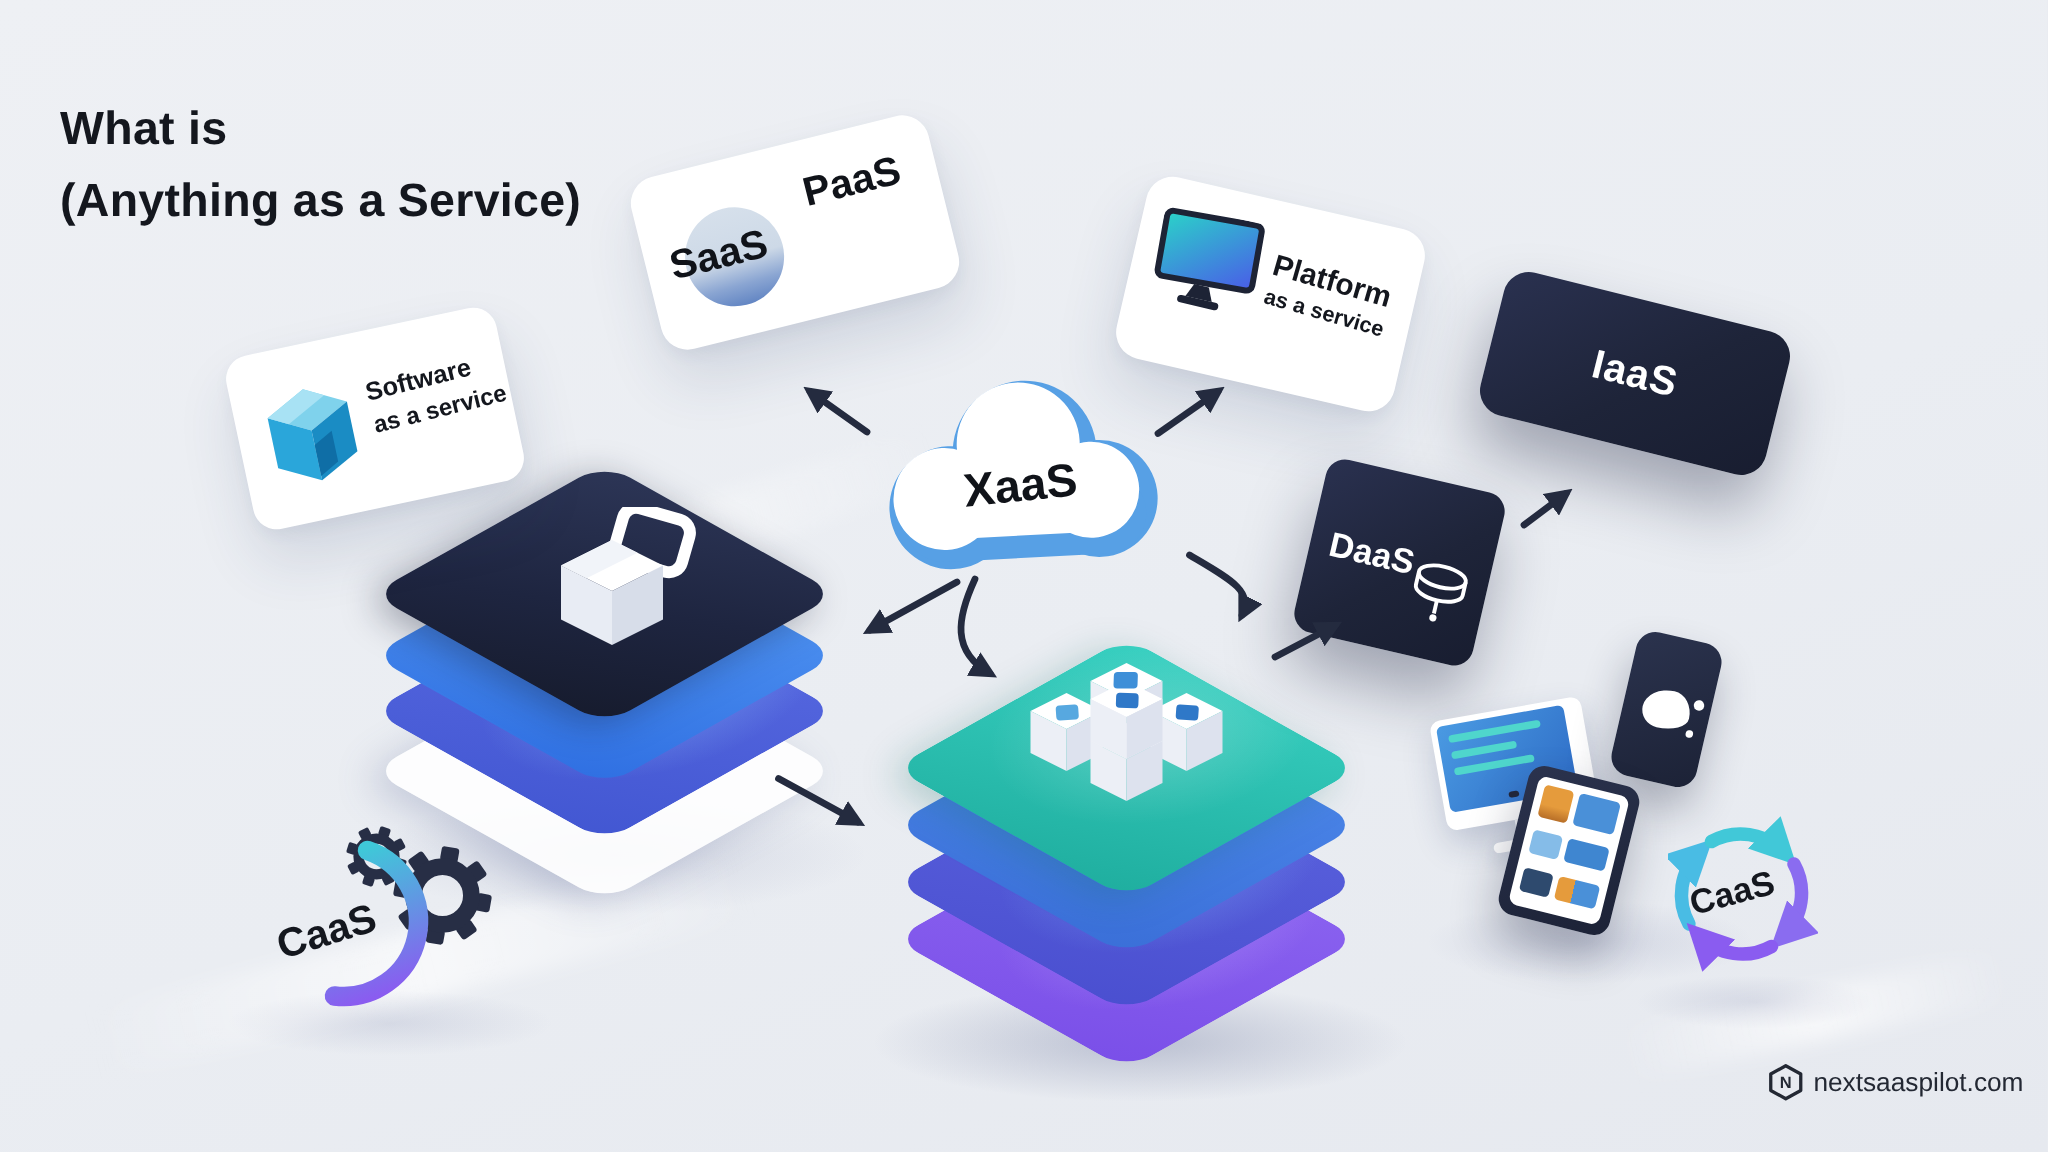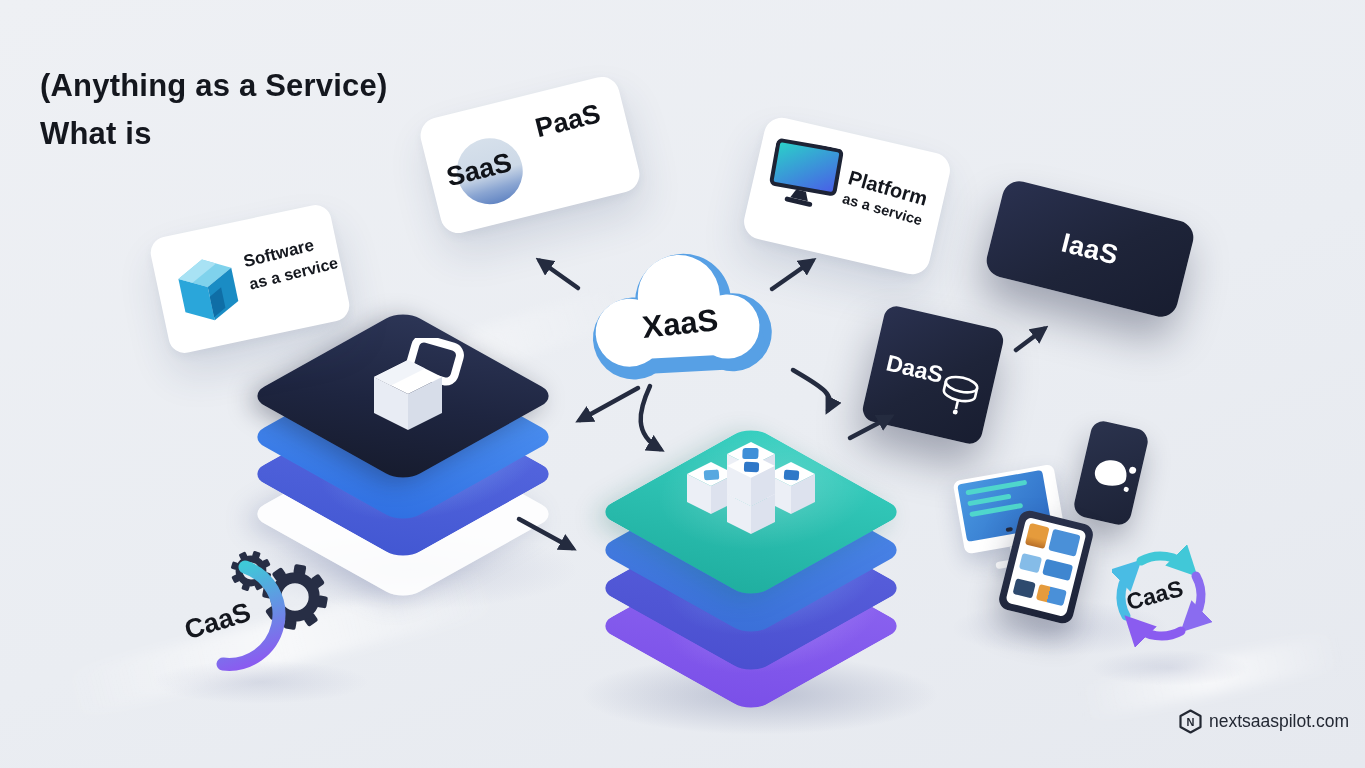--- a/index.html
+++ b/index.html
@@ -91,22 +91,22 @@
 </head>
 <body>
 
 <div class="stage">
 
   <div class="streak" style="left:60px;top:620px;width:440px;height:46px;transform:rotate(-14deg);"></div>
   <div class="streak" style="left:1080px;top:660px;width:260px;height:34px;transform:rotate(-12deg);"></div>
   <div class="streak" style="left:330px;top:330px;width:300px;height:40px;transform:rotate(-18deg);opacity:.5;"></div>
 
   <div class="title">
+    <div>What is</div>
     <div>(Anything as a Service)</div>
-    <div>What is</div>
   </div>
 
   <div class="gshadow" style="left:580px;top:655px;width:360px;height:80px;background:radial-gradient(ellipse,rgba(70,82,130,.28),rgba(70,82,130,0) 70%);"></div>
   <div class="gshadow" style="left:240px;top:530px;width:340px;height:80px;background:radial-gradient(ellipse,rgba(90,100,150,.16),rgba(90,100,150,0) 70%);"></div>
   <div class="gshadow" style="left:950px;top:600px;width:220px;height:56px;background:radial-gradient(ellipse,rgba(90,100,150,.16),rgba(90,100,150,0) 70%);"></div>
   <div class="gshadow" style="left:150px;top:660px;width:220px;height:44px;background:radial-gradient(ellipse,rgba(90,100,150,.14),rgba(90,100,150,0) 70%);"></div>
   <div class="gshadow" style="left:1090px;top:650px;width:160px;height:36px;background:radial-gradient(ellipse,rgba(90,100,150,.14),rgba(90,100,150,0) 70%);"></div>
 
   <div class="diamond lay-white" style="left:293px;top:404px;"></div>
   <div class="diamond lay-indigo" style="left:293px;top:364px;"></div>

